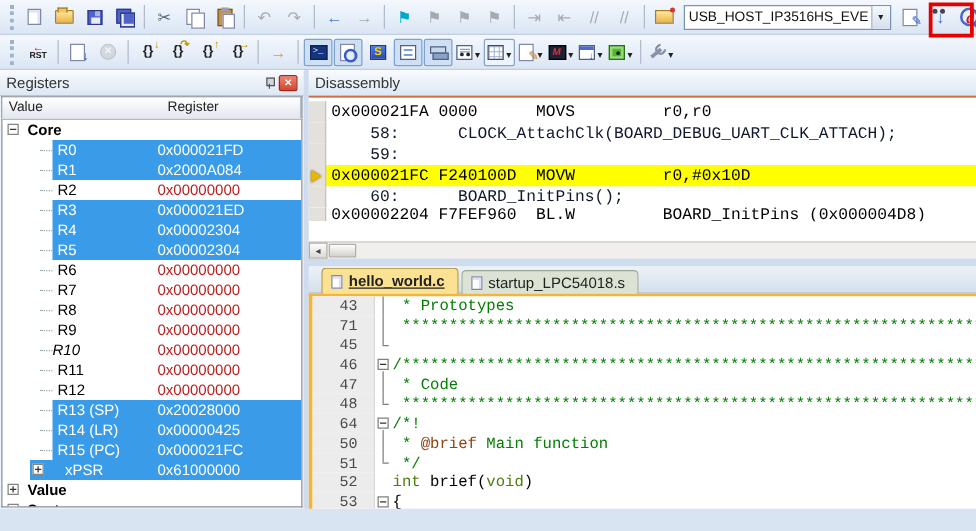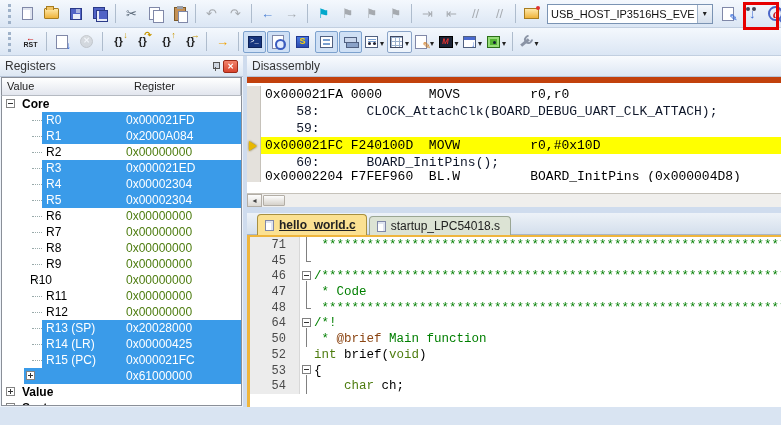--- a/index.html
+++ b/index.html
@@ -152,29 +152,29 @@
   .grid-head { display:flex; height:18px; flex:none; border:1px solid #8a8f98; border-bottom:none; margin:0 1px 0 1px; }
   .gh { background:linear-gradient(#ffffff,#e2e6ee); border-right:1px solid #b5bac2; padding:2px 5px;
     font-size:11px; color:#222; }
   .gh.c1 { width:112px; flex:none; } .gh.c2 { flex:1; border-right:none; }
   .grid-body { flex:1; background:#fff; border:1px solid #8a8f98; border-top:1px solid #b5bac2; margin:0 1px 1px 1px;
     overflow:hidden; position:relative; }
   .reg-row { height:16px; position:relative; font-size:12px; }
   .reg-row .hl { position:absolute; top:0; bottom:0; right:0; background:#3a9be9; }
   .reg-row .lab { position:absolute; top:1px; white-space:nowrap; color:#000; }
   .reg-row .lab.b { font-weight:bold; }
-  .reg-row .val { position:absolute; left:124px; top:1px; white-space:nowrap; color:#4d7c0f; }
+  .reg-row .val { position:absolute; left:124px; top:1px; white-space:nowrap; color:#b91c1c; }
   .reg-row.hl-on .lab, .reg-row.hl-on .val { color:#fff; }
   .ebox { position:absolute; width:9px; height:9px; top:3px; background:#fff; border:1px solid #848484; }
   .ebox::before { content:""; position:absolute; left:1px; top:3px; width:5px; height:1px; background:#333; }
   .ebox.plus::after { content:""; position:absolute; left:3px; top:1px; width:1px; height:5px; background:#333; }
   .dotline { position:absolute; top:8px; width:10px; border-top:1px dotted #9aa; }
 
   
-  .disasm-body { height:116px; flex:none; background:#fff; border-top:6px solid #c2410c;
+  .disasm-body { height:116px; flex:none; background:#fff; border-top:1px solid #c2410c;
     position:relative; overflow:hidden; padding-top:3px; }
   .d-line { height:17px; display:flex; align-items:center; position:relative; }
   .d-gut { width:14px; flex:none; align-self:stretch; background:#e4e1dc; border-right:1px solid #c6c2ba; position:relative; }
   .d-line pre { font-family:"Liberation Mono","DejaVu Sans Mono",monospace; font-size:13px;
     padding-left:4px; white-space:pre; color:#000; }
   .d-line.d-src pre { color:#0f172a; }
   .d-line.d-cur { background:#ffff00; }
   .d-line.d-cur .d-gut { background:#e4e1dc; }
   .d-arrow { position:absolute; left:2px; top:4px; width:0; height:0;
     border-left:8px solid #e8b800; border-top:5px solid transparent; border-bottom:5px solid transparent;
@@ -446,21 +446,21 @@
             <span class="lab" style="left: 44px;">R8</span>
             <span class="val">0x00000000</span>
           </div>
           <div class="reg-row">
             <span class="dotline" style="left: 30px;"></span>
             <span class="lab" style="left: 44px;">R9</span>
             <span class="val">0x00000000</span>
           </div>
           <div class="reg-row">
             <span class="dotline" style="left: 30px;"></span>
-            <span class="lab" style="left: 28px;">R10</span>
+            <span class="lab" style="left: 40px; font-style: italic;">R10</span>
             <span class="val">0x00000000</span>
           </div>
           <div class="reg-row">
             <span class="dotline" style="left: 30px;"></span>
             <span class="lab" style="left: 44px;">R11</span>
             <span class="val">0x00000000</span>
           </div>
           <div class="reg-row">
             <span class="dotline" style="left: 30px;"></span>
             <span class="lab" style="left: 44px;">R12</span>
@@ -480,21 +480,21 @@
           </div>
           <div class="reg-row hl-on">
             <span class="hl" style="left: 40px;"></span>
             <span class="dotline" style="left: 30px;"></span>
             <span class="lab" style="left: 44px;">R15 (PC)</span>
             <span class="val">0x000021FC</span>
           </div>
           <div class="reg-row hl-on">
             <span class="hl" style="left: 22px;"></span>
             <span class="ebox plus" style="left: 24px;"></span>
-            <span class="lab" style="left: 50px; margin-top: 16px;">xPSR</span>
+            <span class="lab" style="left: 50px;">xPSR</span>
             <span class="val">0x61000000</span>
           </div>
           <div class="reg-row">
             <span class="ebox plus" style="left: 4px;"></span>
             <span class="lab b" style="left: 20px;">Value</span>
           </div>
           <div class="reg-row">
             <span class="ebox plus" style="left: 4px;"></span>
             <span class="lab b" style="left: 20px;">System</span>
           </div>
@@ -545,20 +545,25 @@
             <span class="i-page"></span>
             <span>hello_world.c</span>
           </div>
           <div class="tab inactive">
             <span class="i-page"></span>
             <span>startup_LPC54018.s</span>
           </div>
         </div>
       <div class="editor" id="editor">
           <div class="ed-line">
+            <span class="ed-num">43</span>
+            <span class="fold mid"></span>
+            <pre class="ed-code"><span class="c-com"> * Prototypes</span></pre>
+          </div>
+          <div class="ed-line">
             <span class="ed-num">71</span>
             <span class="fold mid"></span>
             <pre class="ed-code"><span class="c-com"> **************************************************************</span></pre>
           </div>
           <div class="ed-line">
             <span class="ed-num">45</span>
             <span class="fold end"></span>
             <pre class="ed-code"></pre>
           </div>
           <div class="ed-line">
@@ -584,20 +589,25 @@
               <span class="fbox"></span>
             </span>
             <pre class="ed-code"><span class="c-com">/*!</span></pre>
           </div>
           <div class="ed-line">
             <span class="ed-num">50</span>
             <span class="fold mid"></span>
             <pre class="ed-code"><span class="c-com"> * </span><span class="c-dox">@brief</span><span class="c-com"> Main function</span></pre>
           </div>
           <div class="ed-line">
+            <span class="ed-num">51</span>
+            <span class="fold end"></span>
+            <pre class="ed-code"><span class="c-com"> */</span></pre>
+          </div>
+          <div class="ed-line">
             <span class="ed-num">52</span>
             <span class="fold none"></span>
             <pre class="ed-code"><span class="c-kw">int</span><span> brief(</span><span class="c-kw">void</span><span>)</span></pre>
           </div>
           <div class="ed-line">
             <span class="ed-num">53</span>
             <span class="fold start">
               <span class="fbox"></span>
             </span>
             <pre class="ed-code"><span>{</span></pre>

